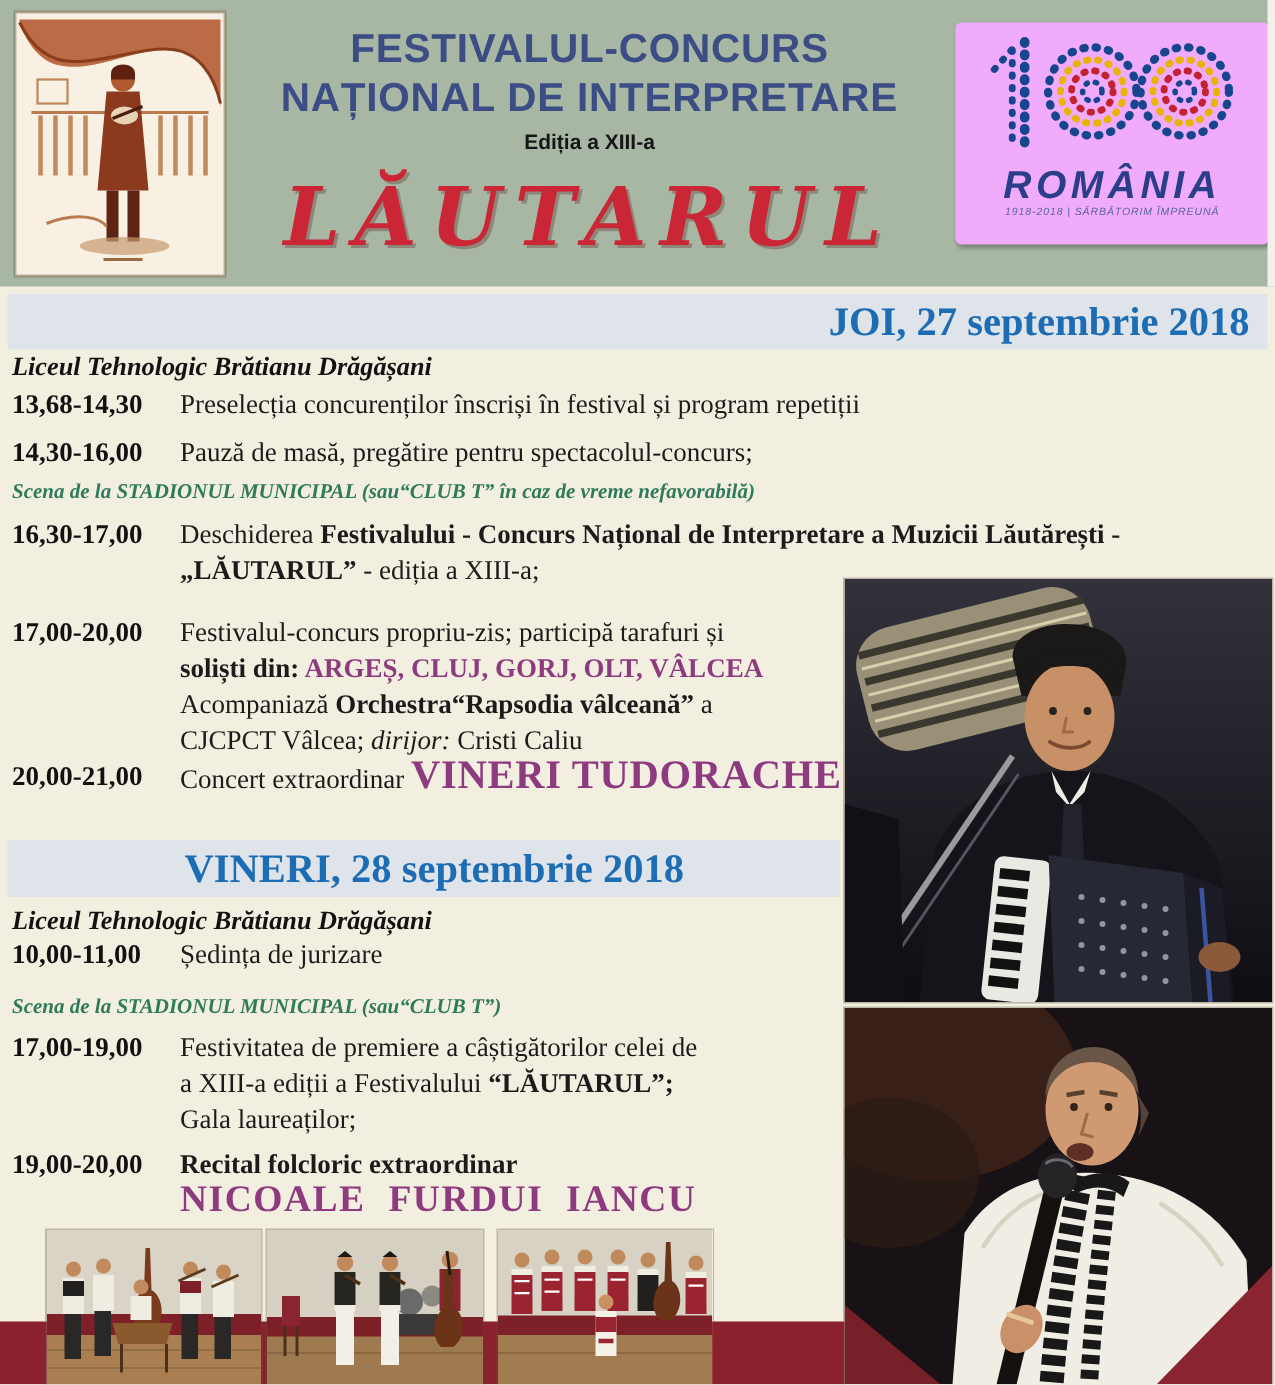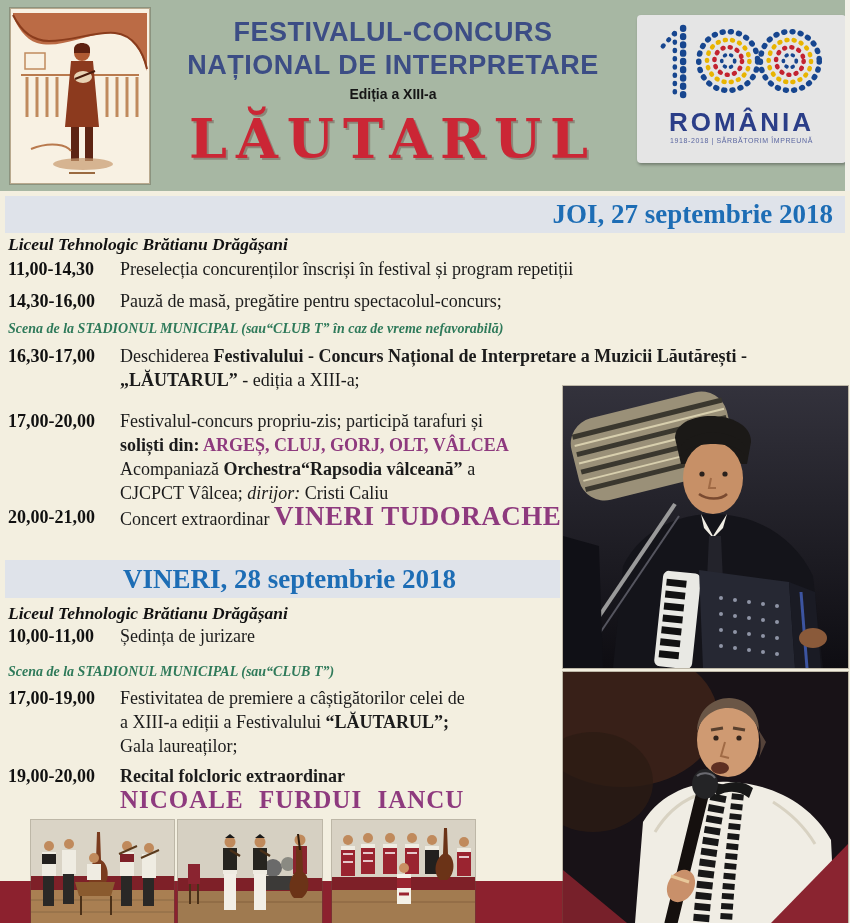--- a/index.html
+++ b/index.html
@@ -10,27 +10,27 @@
     color:#1a1a1a;
   }
   
   .header{position:absolute;left:0;top:0;width:850px;height:191px;background:var(--header-background,#a7b7a3);}
   .header-right-sliver{position:absolute;left:845px;top:0;width:5px;height:191px;background:#f2f0e8;}
   .engraving{position:absolute;left:10px;top:8px;width:138px;height:174px;background:#f8f1e3;border:1px solid #b9a98e;box-shadow:1px 1px 2px rgba(0,0,0,.25);}
   .title-block{position:absolute;left:150px;top:16px;width:486px;text-align:center;}
   .title-line{font-family:"Liberation Sans","DejaVu Sans",sans-serif;font-weight:bold;font-size:27px;line-height:33px;color:var(--title-navy,#3c4d85);letter-spacing:.5px;}
   .edition{font-family:"Liberation Sans","DejaVu Sans",sans-serif;font-weight:bold;font-size:14px;line-height:24px;color:#161616;}
   .festival-name{
-    margin-top:2px;
-    font-family:"DejaVu Serif",serif;font-weight:bold;
+    margin-top:7px;
+    font-family:"DejaVu Serif",serif;font-style:italic;font-weight:bold;
     font-size:54px;line-height:62px;letter-spacing:9px;
     color:var(--festival-red,#cb2635);
     text-shadow:2px 2px 0 rgba(80,25,25,.30);
   }
-  .logo-card{position:absolute;left:637px;top:15px;width:209px;height:148px;background:#e5e5e5;border-radius:4px;box-shadow:1px 2px 3px rgba(0,0,0,.3);text-align:center;}
+  .logo-card{position:absolute;left:637px;top:15px;width:209px;height:148px;background:#f0abfc;border-radius:4px;box-shadow:1px 2px 3px rgba(0,0,0,.3);text-align:center;font-style:italic;}
   .logo-country{font-family:"Liberation Sans","DejaVu Sans",sans-serif;font-weight:bold;font-size:26px;line-height:26px;letter-spacing:3px;color:var(--logo-navy,#2b3e88);margin-top:-2px;}
   .logo-tagline{font-family:"Liberation Sans","DejaVu Sans",sans-serif;font-size:7px;letter-spacing:.6px;color:#5a66a0;margin-top:2px;}
   
   .banner{position:absolute;background:var(--banner-background,#dfe3ea);font-weight:bold;font-size:27px;color:var(--date-blue,#1d6db5);}
   .banner-joi{left:5px;top:196px;width:840px;height:37px;text-align:right;line-height:37px;padding-right:12px;box-sizing:border-box;}
   .banner-vineri{left:5px;top:560px;width:555px;height:38px;text-align:center;line-height:38px;padding-left:14px;box-sizing:border-box;}
   
   .venue{position:absolute;left:8px;font-weight:bold;font-style:italic;font-size:17.5px;color:#121212;}
   .scene-heading{position:absolute;left:8px;font-weight:bold;font-style:italic;font-size:14px;color:var(--scene-green,#2f7a5a);}
   .row{position:absolute;left:8px;display:flex;align-items:flex-start;}
@@ -119,21 +119,21 @@
       <div class="logo-tagline">1918-2018 | SĂRBĂTORIM ÎMPREUNĂ</div>
     </div>
     <div class="header-right-sliver"></div>
   </div>
 
   <div class="banner banner-joi">JOI, 27 septembrie 2018</div>
 
   <div class="venue" style="top:234px">Liceul Tehnologic Brătianu Drăgășani</div>
 
   <div class="row" style="top:257px">
-    <span class="time">11,00-14,30</span>
+    <span class="time">13,68-14,30</span>
     <span class="desc">Preselecția concurenților înscriși în festival și program repetiții</span>
   </div>
 
   <div class="row" style="top:289px">
     <span class="time">14,30-16,00</span>
     <span class="desc">Pauză de masă, pregătire pentru spectacolul-concurs;</span>
   </div>
 
   <div class="scene-heading" style="top:321px">Scena de la STADIONUL MUNICIPAL (sau“CLUB T” în caz de vreme nefavorabilă)</div>
 

